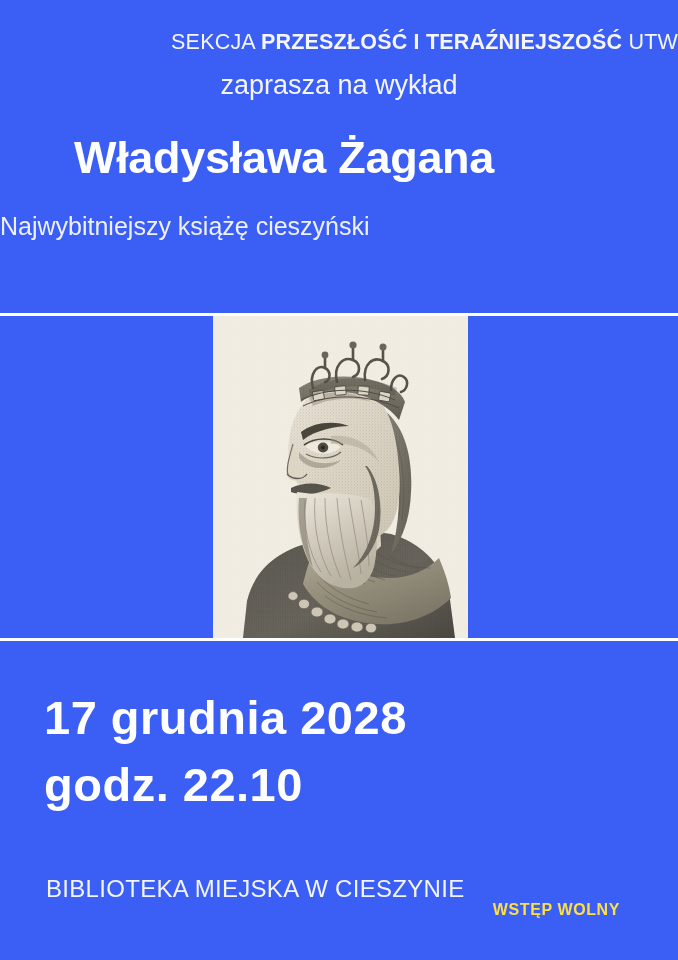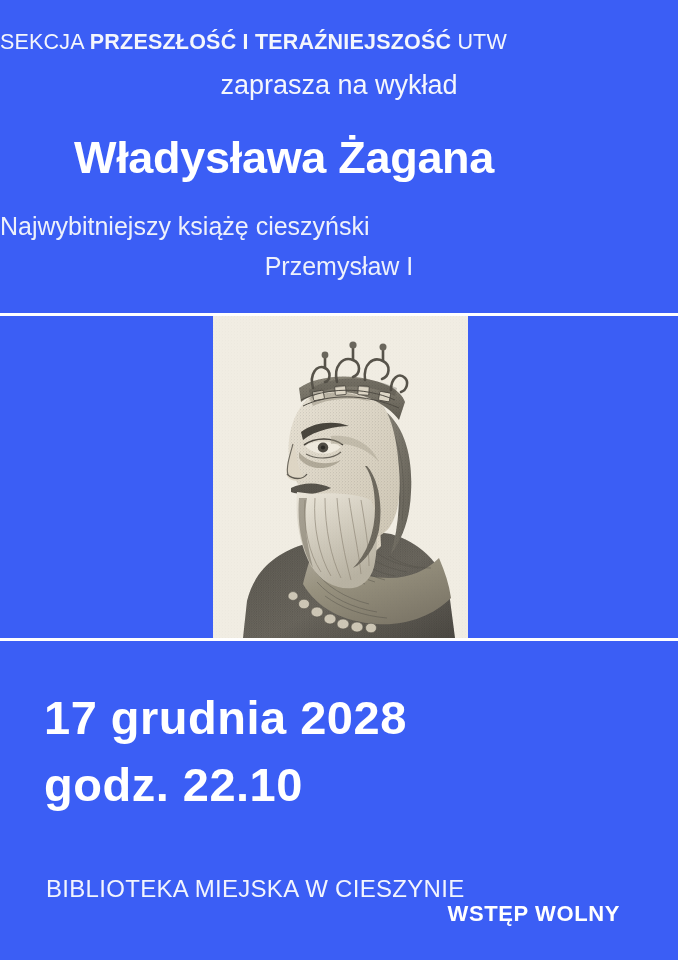--- a/index.html
+++ b/index.html
@@ -41,21 +41,21 @@
   }
   .sep-top    { top: 313px; }
   .sep-bottom { top: 638px; }
 
   
   .header-line1 {
     position: absolute;
     top: 30px;
     left: 0;
     width: 678px;
-    text-align: left;
+    text-align: right;
     color: #f4f6fc;
     font-size: 21.5px;
     letter-spacing: 0.2px;
     white-space: nowrap;
   }
   .header-line1 .light { font-weight: 400; }
   .header-line1 .heavy { font-weight: 700; }
 
   .header-line2 {
     position: absolute;
@@ -138,44 +138,43 @@
     font-weight: 400;
     font-size: 24px;
     letter-spacing: 0.3px;
     white-space: nowrap;
   }
 
   .free-entry {
     position: absolute;
     top: 901px;
     right: 58px;
-    color: #ffffff;
+    color: #fde047;
     font-weight: 700;
-    font-size: 22px;
+    font-size: 16px;
     letter-spacing: 0.6px;
     white-space: nowrap;
   }
 </style>
 </head>
 <body>
 
 <div class="poster">
 
   <div class="band band-header"></div>
 
   <div class="header-line1">
     <span class="light">SEKCJA </span><span class="heavy">PRZESZŁOŚĆ I TERAŹNIEJSZOŚĆ</span><span class="light"> UTW</span>
   </div>
 
   <div class="header-line2">zaprasza na wykład</div>
 
   <div class="title-main">Władysława Żagana</div>
 
   <div class="subtitle-1">Najwybitniejszy książę cieszyński</div>
-  <div class="subtitle-2">Przemysław I</div>
 
   <div class="band-sep sep-top"></div>
 
   <div class="band band-image"></div>
 
   <div class="portrait-panel">
     <svg viewBox="0 0 255 322" xmlns="http://www.w3.org/2000/svg">
       <defs>
         <linearGradient id="robeG" x1="0" y1="0" x2="1" y2="1">
           <stop offset="0%" stop-color="#5d5a52"></stop>

